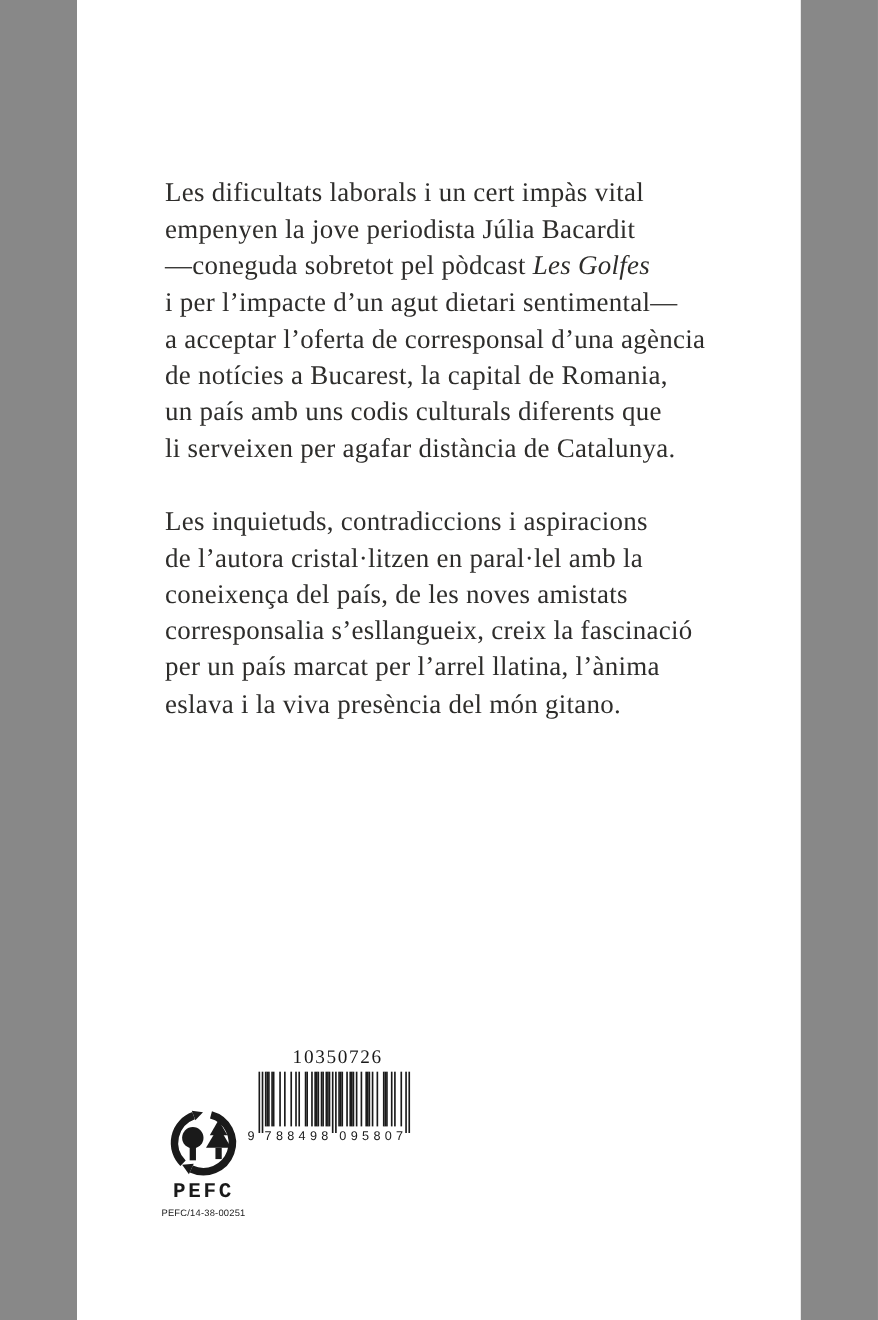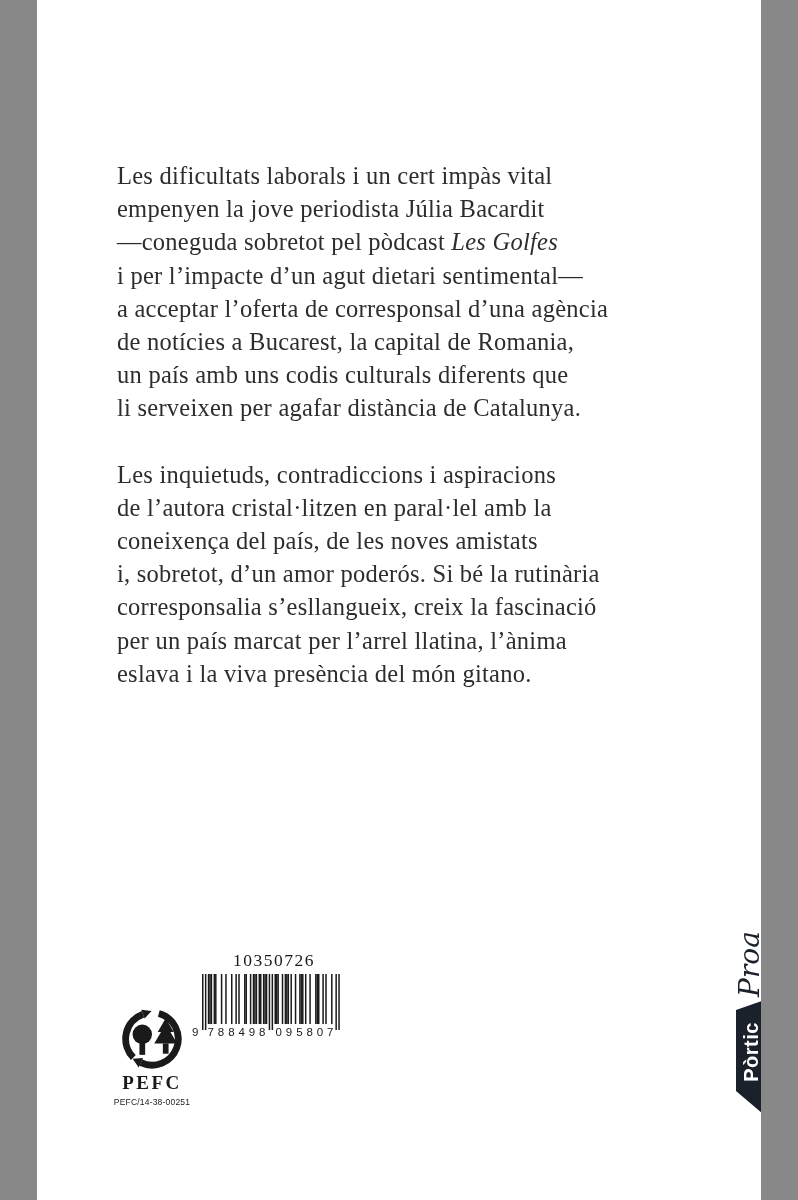--- a/index.html
+++ b/index.html
@@ -1,17 +1,17 @@
 <!DOCTYPE html>
 <html lang="ca"><head>
 <meta charset="utf-8">
 <style>
   html,body{margin:0;padding:0;background:#888;}
   .page{
-    position:relative;width:724px;height:1200px;background:#ffffff;
+    position:relative;width:658px;height:1200px;background:#ffffff;
     overflow:hidden;margin:0 auto;
   }
   
   .blurb{
     position:absolute;left:80px;top:159px;width:560px;
     font-family:"Liberation Serif","DejaVu Serif",serif;
     font-size:24.5px;line-height:33.2px;letter-spacing:0.25px;
     color:#2e2d2b;
   }
   .para{margin:0;}
@@ -40,21 +40,21 @@
     font-family:"Liberation Sans",sans-serif;font-weight:700;
     font-size:20px;letter-spacing:0.5px;color:#ffffff;
   }
   
   .pefc{
     position:absolute;left:68px;top:1008px;width:94px;
     text-align:center;color:#1a1a1a;
   }
   .pefc svg{display:block;margin:0 auto;}
   .pefc-name{
-    font-family:Liberation Serif, serif;font-weight:700;
+    font-family:Liberation Mono, monospace;font-weight:700;
     font-size:19px;letter-spacing:2.5px;margin-top:0px;
   }
   .pefc-license{
     font-family:"Liberation Sans",sans-serif;font-size:8.5px;
     letter-spacing:0.2px;margin-top:3px;white-space:nowrap;
   }
   
   .barcode{
     position:absolute;left:152px;top:950px;width:160px;
     text-align:center;color:#1a1a1a;
@@ -82,21 +82,20 @@
       <span class="line">i per l’impacte d’un agut dietari sentimental—</span>
       <span class="line">a acceptar l’oferta de corresponsal d’una agència</span>
       <span class="line">de notícies a Bucarest, la capital de Romania,</span>
       <span class="line">un país amb uns codis culturals diferents que</span>
       <span class="line">li serveixen per agafar distància de Catalunya.</span>
     </p>
     <p class="para para-2">
       <span class="line">Les inquietuds, contradiccions i aspiracions</span>
       <span class="line">de l’autora cristal·litzen en paral·lel amb la</span>
       <span class="line">coneixença del país, de les noves amistats</span>
-      <span class="line">i, sobretot, d’un amor poderós. Si bé la rutinària</span>
       <span class="line">corresponsalia s’esllangueix, creix la fascinació</span>
       <span class="line">per un país marcat per l’arrel llatina, l’ànima</span>
       <span class="line">eslava i la viva presència del món gitano.</span>
     </p>
   </section>
 
   <div class="strip"></div>
   <div class="portic-tab"></div>
   <div class="proa-wordmark">Proa</div>
   <div class="portic-wordmark">Pòrtic</div>

